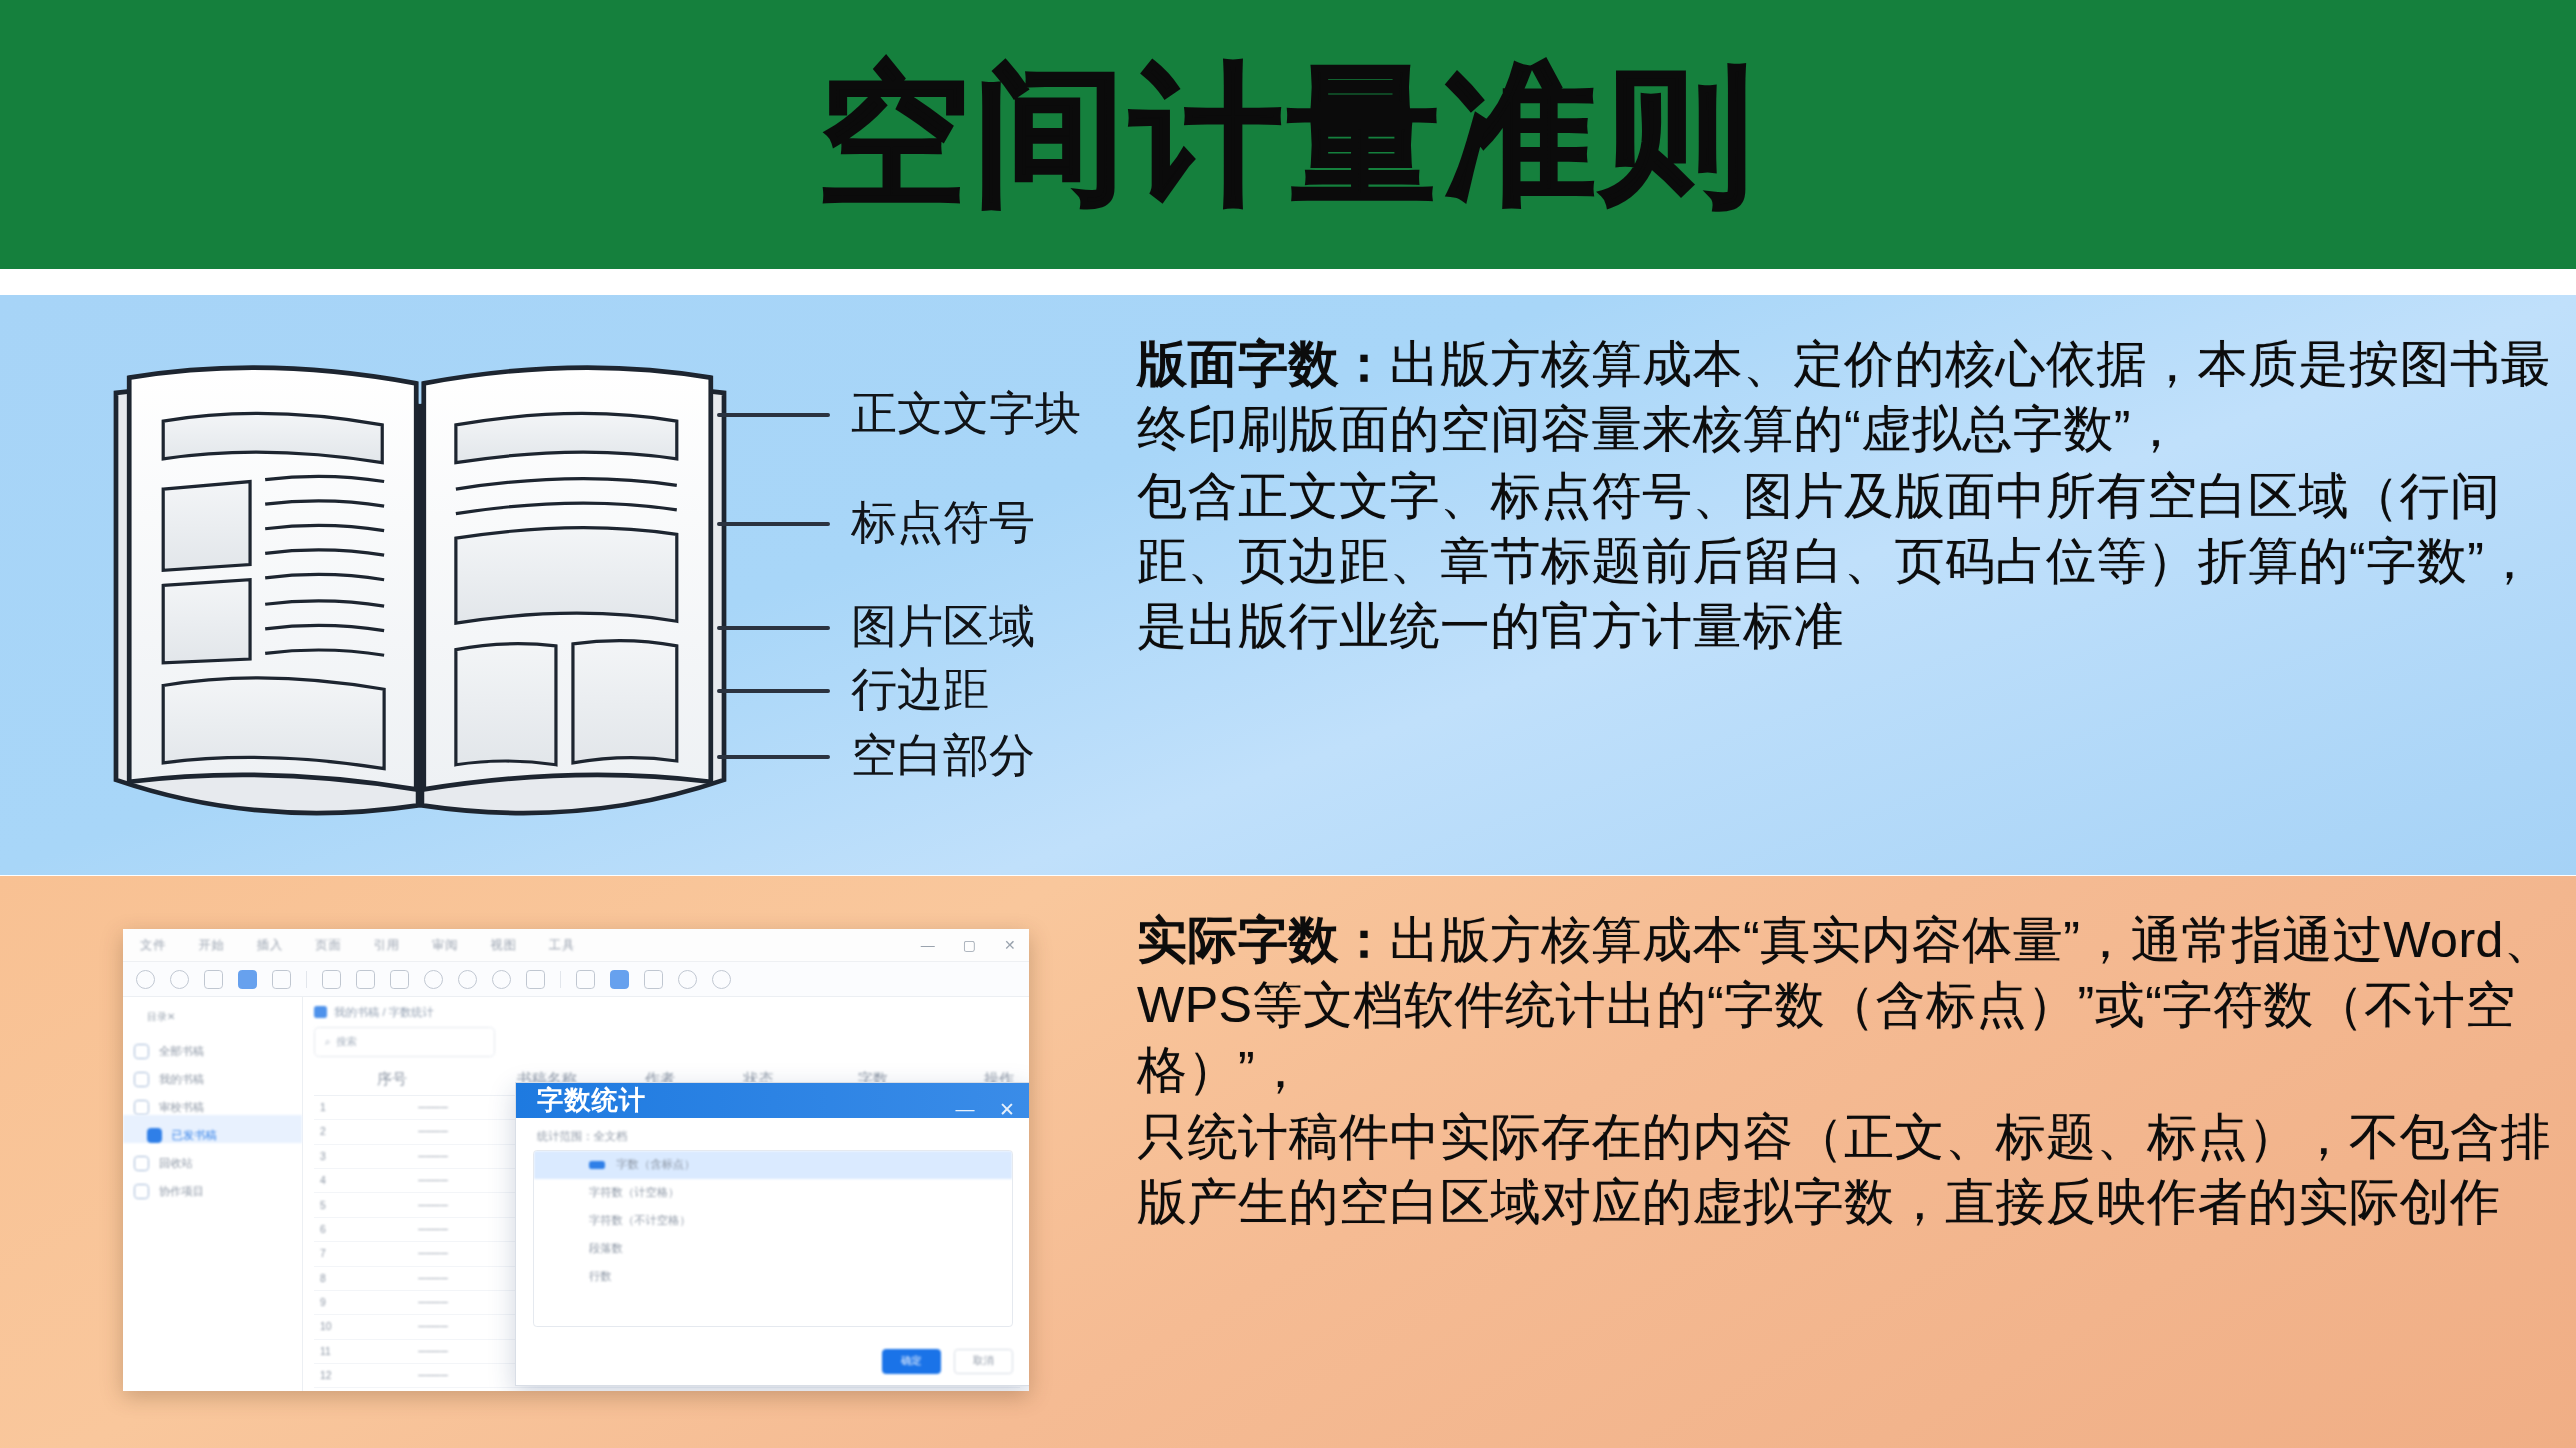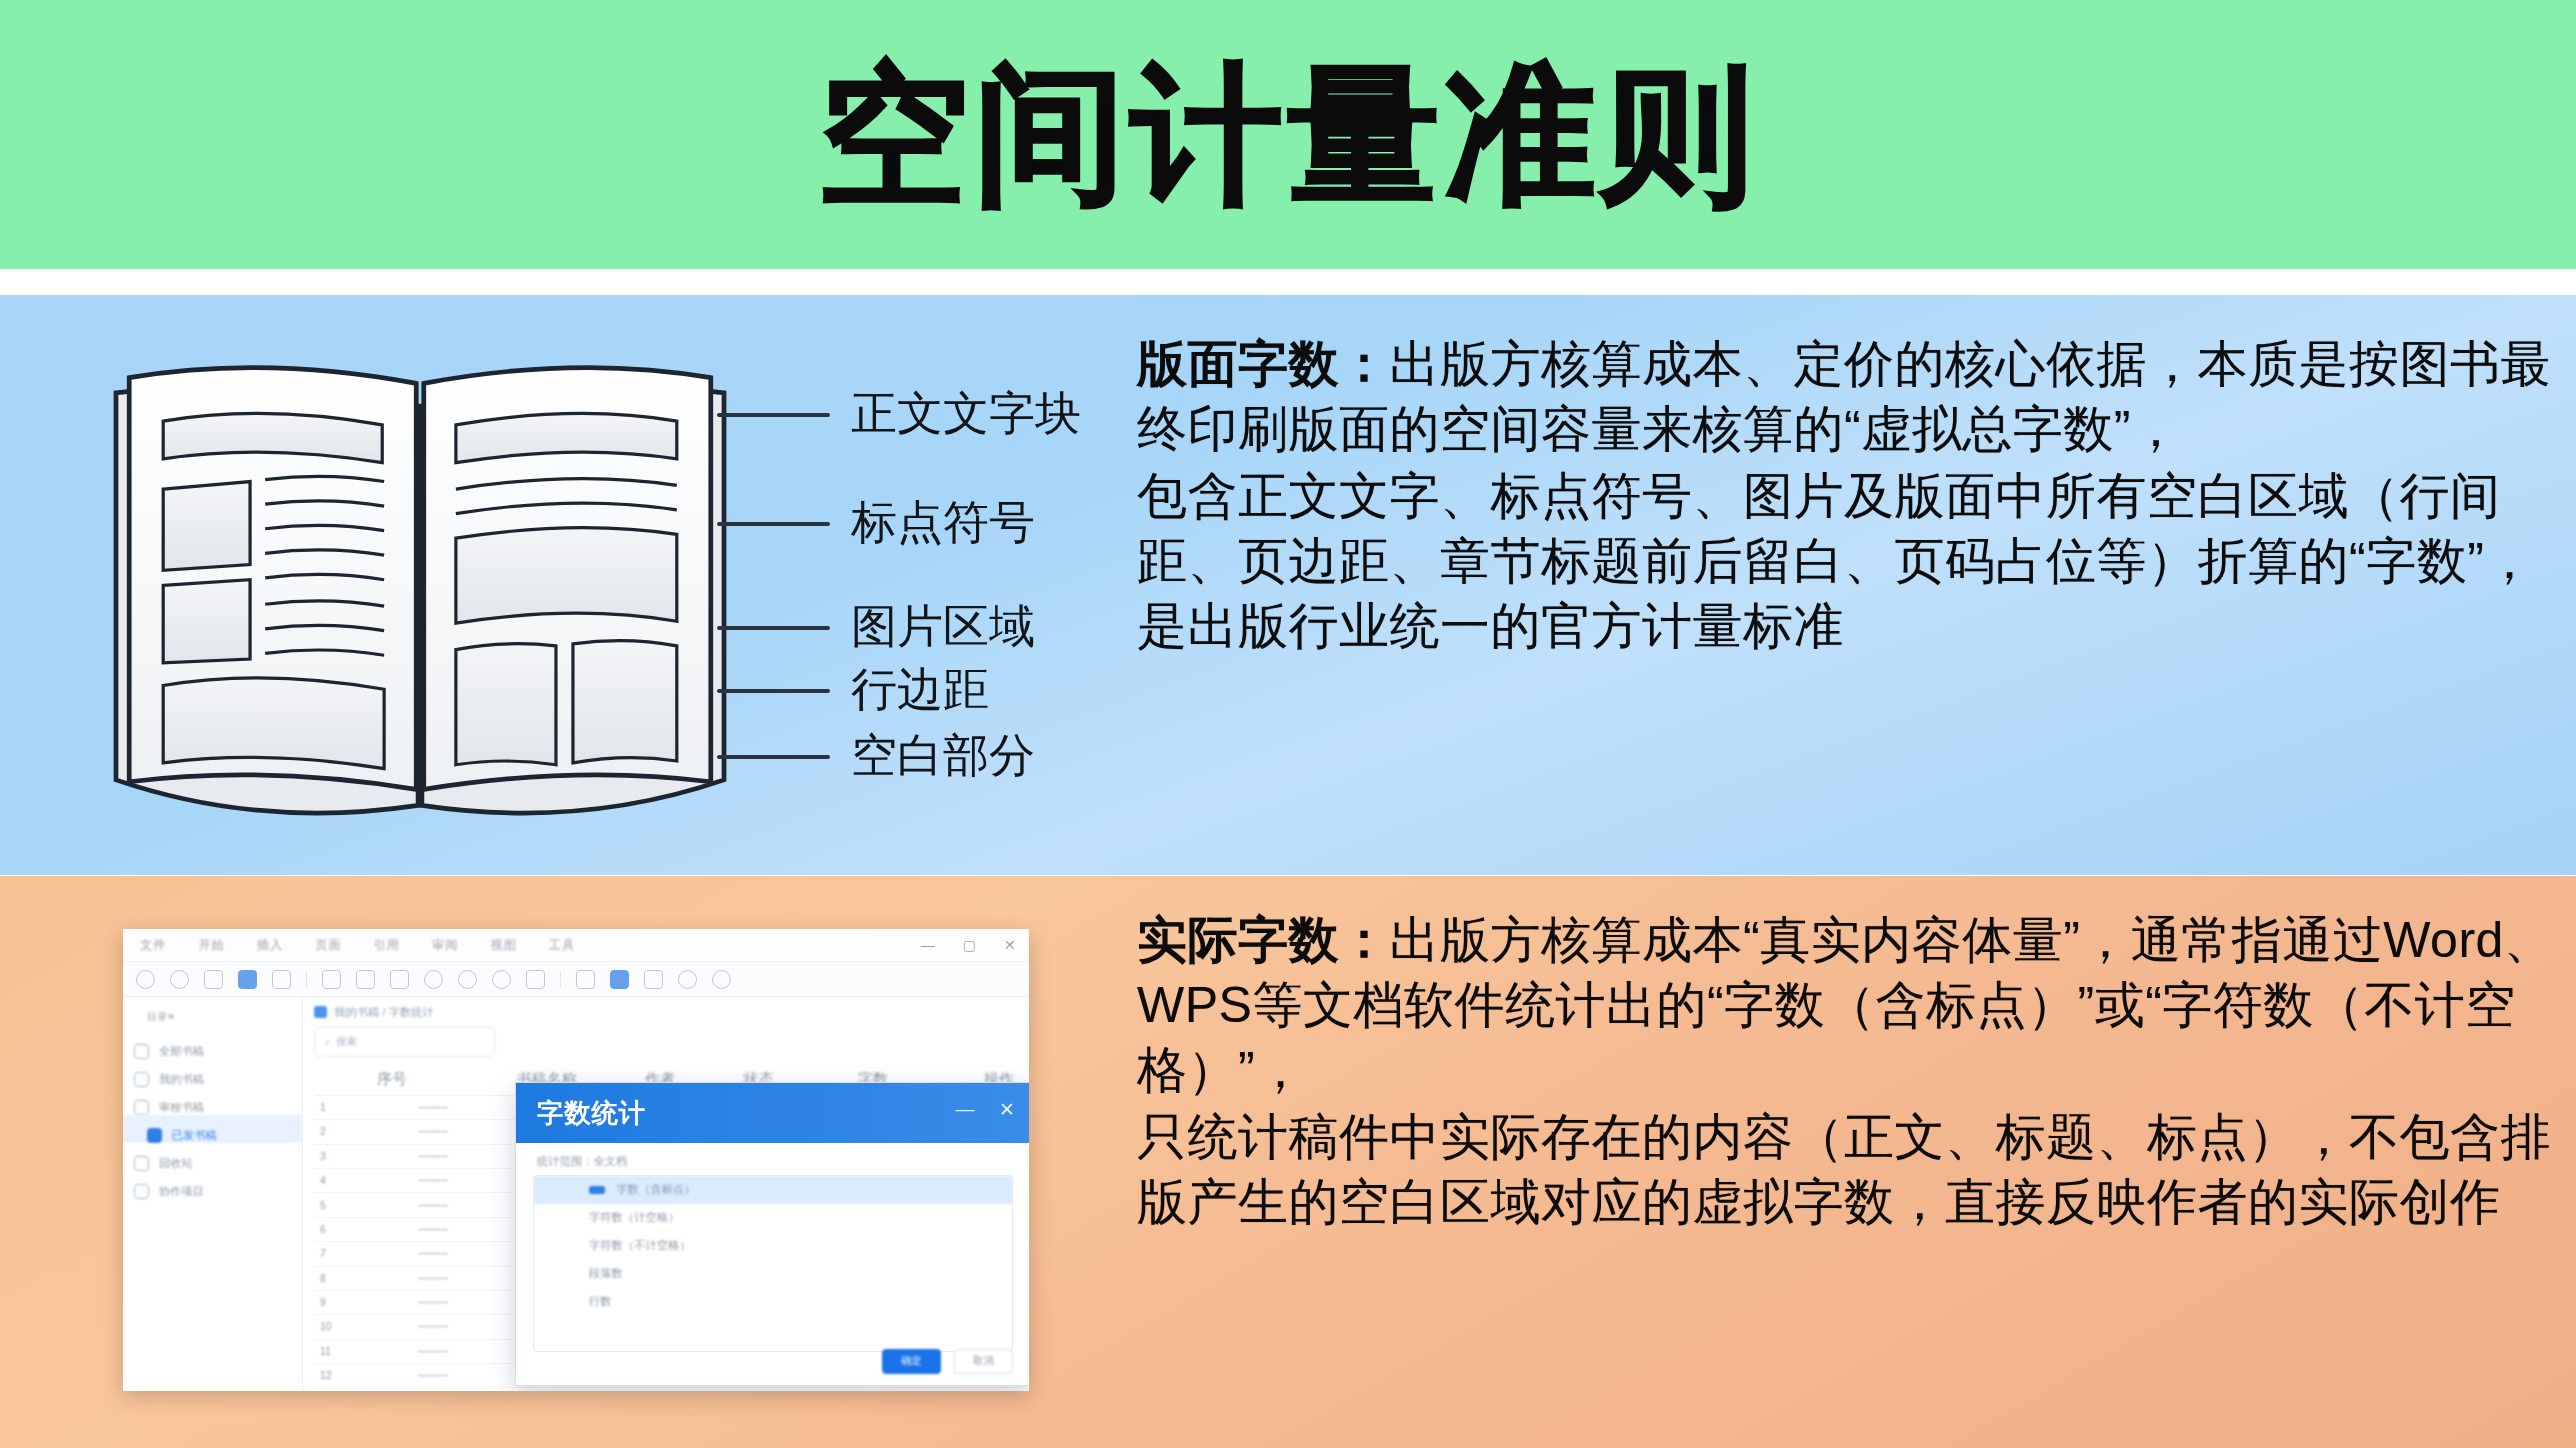--- a/index.html
+++ b/index.html
@@ -7,21 +7,21 @@
   body{
     width:2576px;height:1448px;
     background:#ffffff;
     font-family:"Liberation Sans","DejaVu Sans",sans-serif;
     overflow:hidden;position:relative;
   }
 
   
   .title-band{
     position:absolute;left:0;top:0;width:2576px;height:269px;
-    background:#86efac;
+    background:#15803d;
     display:flex;align-items:center;justify-content:center;text-align:right;
   }
   .page-title{
     font-size:151px;font-weight:bold;color:#0b0b0b;
     letter-spacing:5.7px;line-height:1;
     font-family:"Liberation Sans","DejaVu Sans",sans-serif;
     -webkit-text-stroke:2.8px #0b0b0b;
   }
 
   
@@ -147,21 +147,21 @@
   }
   .shot .tbl td.lnk{color:#2f7fe8;}
 
   
   .dlg{
     position:absolute;left:212px;top:85px;width:514px;height:302px;
     background:#fff;border:0.9px solid #d9dee6;
     box-shadow:0 7.5px 24.5px rgba(30,60,110,.22);
   }
   .dlg .dhead{
-    height:60px;background:linear-gradient(90deg,#1e7ae0 0%,#3a8ce8 100%);
+    height:35px;background:linear-gradient(90deg,#1e7ae0 0%,#3a8ce8 100%);
     display:flex;align-items:center;padding-left:21px;position:relative;
   }
   .dlg .dtitle{
     color:#fff;font-size:26.4px;font-weight:bold;letter-spacing:0.9px;
     filter:blur(0.5px);
   }
   .dlg .dctl{position:absolute;right:15px;top:0;height:52px;display:flex;align-items:center;gap:24.5px;}
   .dlg .dctl span{color:#e6f0fc;font-size:19px;}
   .dlg .dsub{
     font-size:11.3px;color:#8d97a5;padding:11.3px 0 5.7px 21px;filter:blur(1px);

